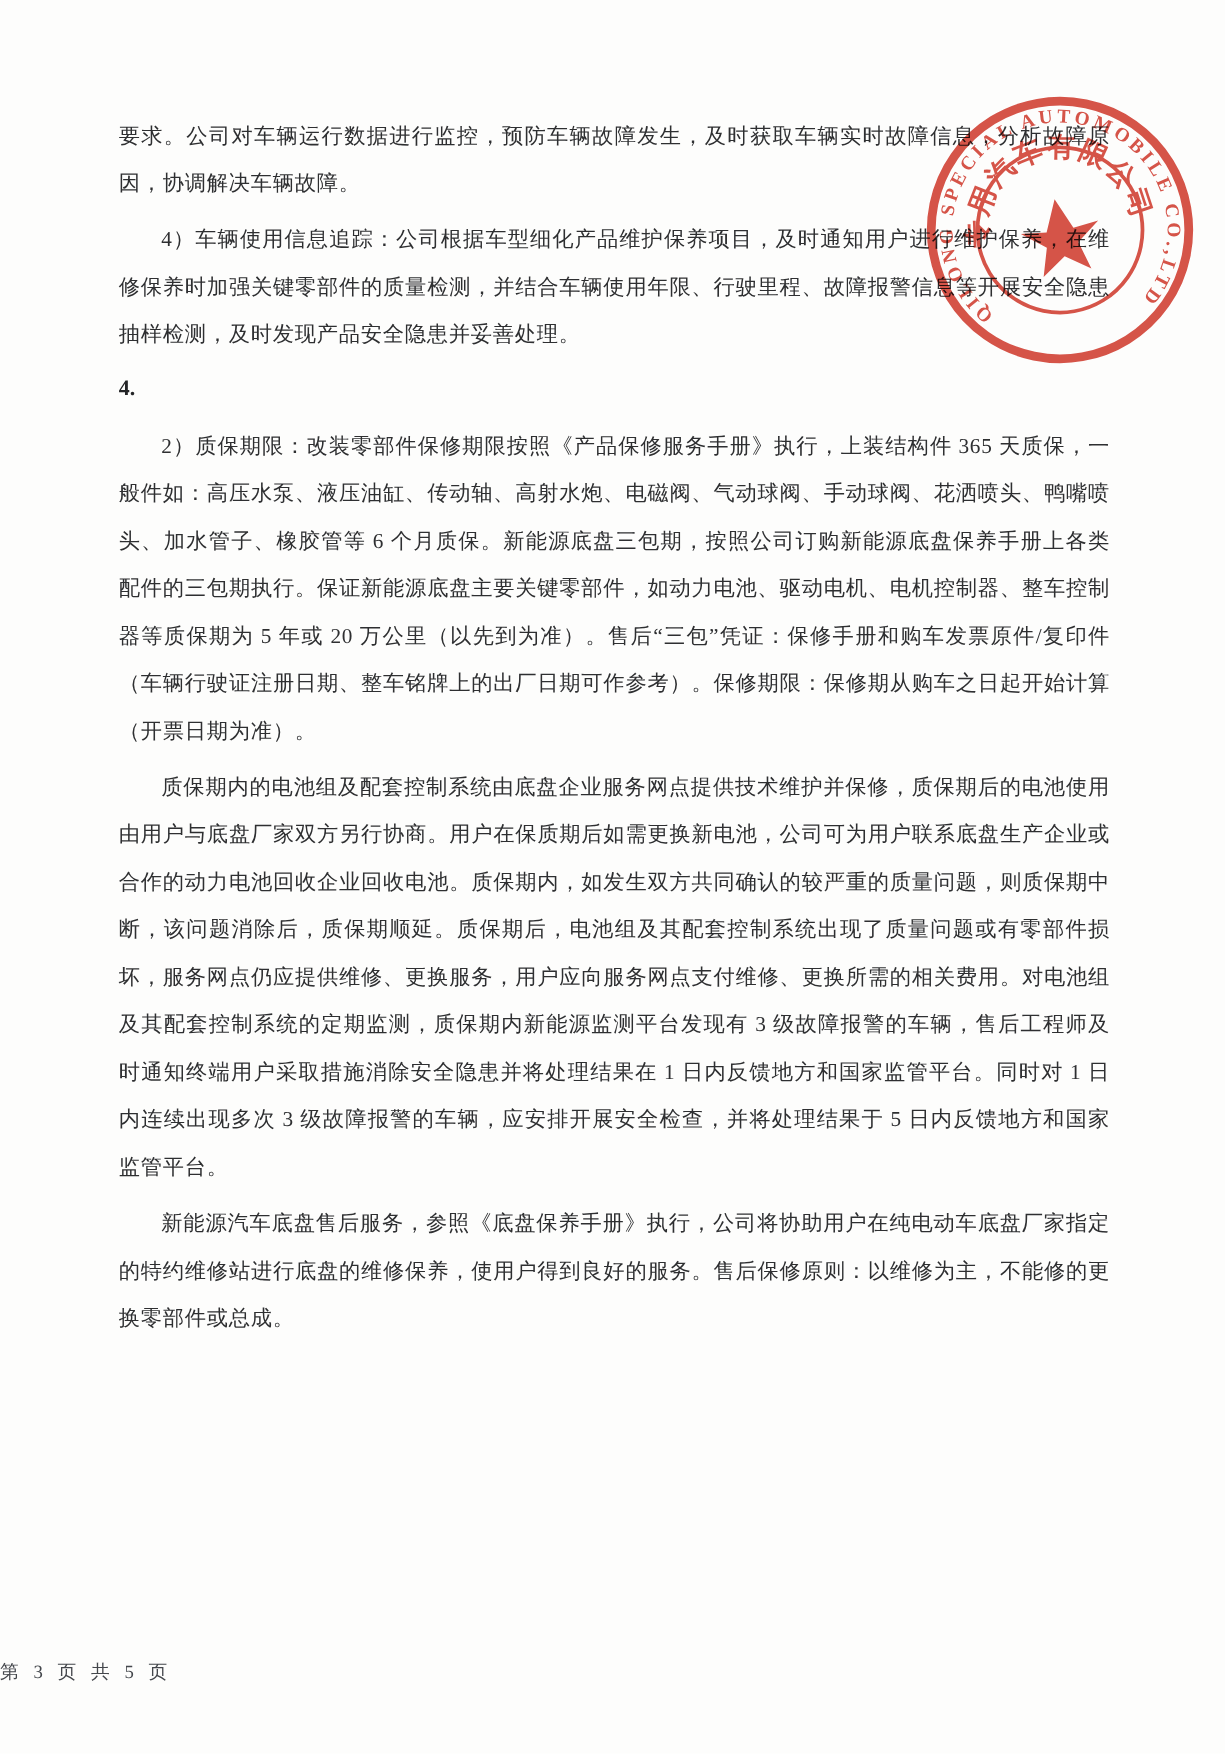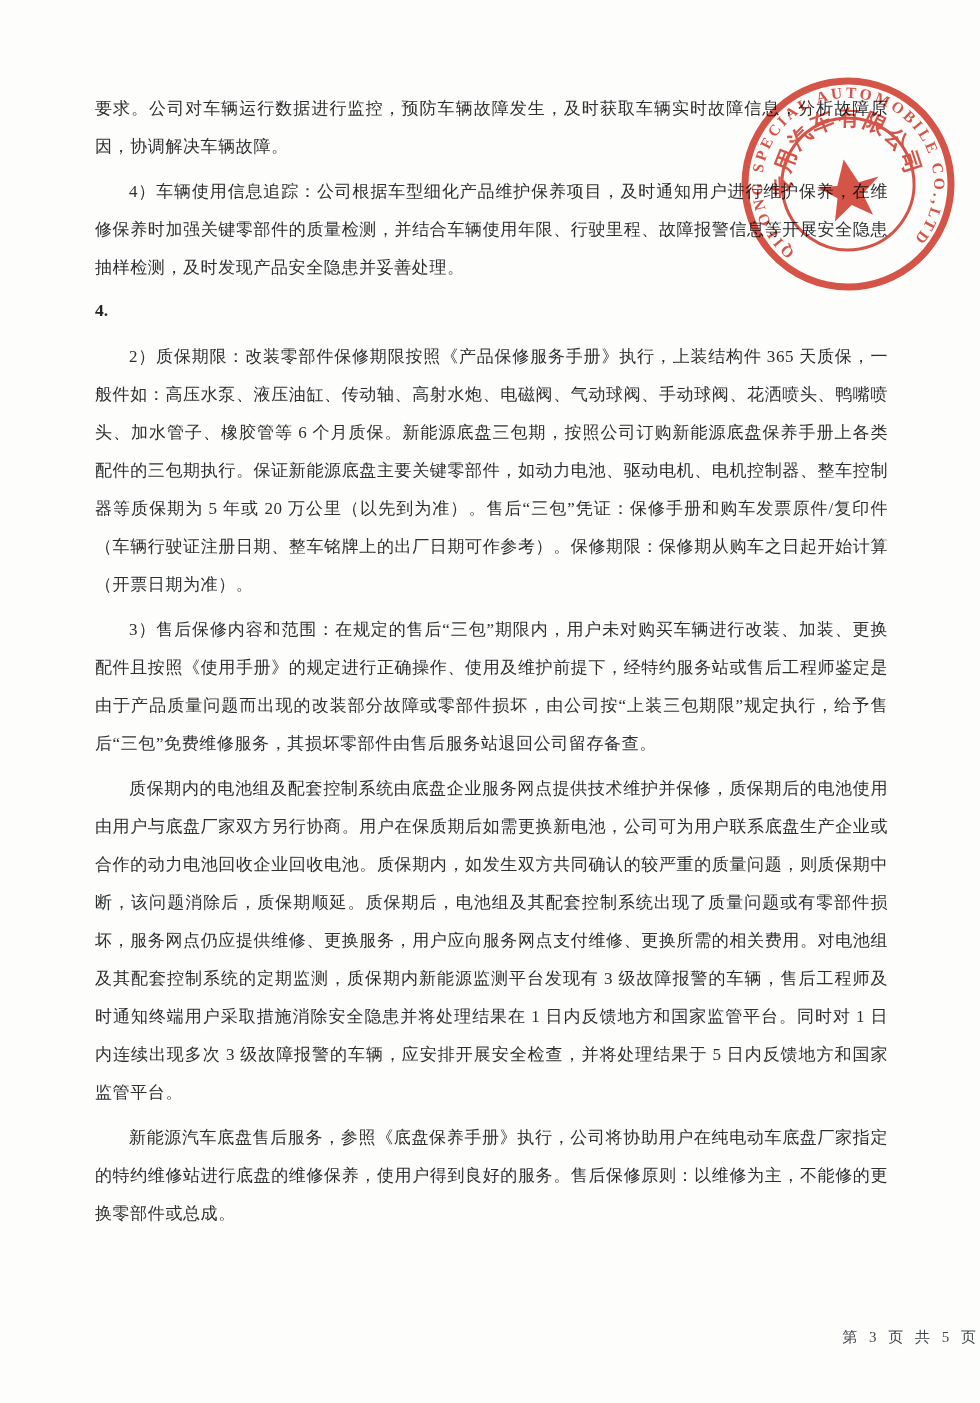--- a/index.html
+++ b/index.html
@@ -40,21 +40,21 @@
     margin: 8px 0 13px 0;
     line-height: 30px;
   }
   .sec-num { margin-right: 24px; }
   .sec-title { letter-spacing: 1px; }
   .footer {
     position: absolute;
     left: 0;
     width: 100%;
     top: 1328px;
-    text-align: right;
+    text-align: left;
     font-size: 15px;
     letter-spacing: 4px;
     color: #44474c;
   }
   .stamp {
     position: absolute;
     left: 736px;
     top: 72px;
     width: 224px;
     height: 224px;
@@ -84,21 +84,20 @@
 
     <p class="para">4）车辆使用信息追踪：公司根据车型细化产品维护保养项目，及时通知用户进行维护保养，在维修保养时加强关键零部件的质量检测，并结合车辆使用年限、行驶里程、故障报警信息等开展安全隐患抽样检测，及时发现产品安全隐患并妥善处理。</p>
 
     <h2 class="section-heading">
       <span class="sec-num">4.</span>
     </h2>
 
 
     <p class="para">2）质保期限：改装零部件保修期限按照《产品保修服务手册》执行，上装结构件 365 天质保，一般件如：高压水泵、液压油缸、传动轴、高射水炮、电磁阀、气动球阀、手动球阀、花洒喷头、鸭嘴喷头、加水管子、橡胶管等 6 个月质保。新能源底盘三包期，按照公司订购新能源底盘保养手册上各类配件的三包期执行。保证新能源底盘主要关键零部件，如动力电池、驱动电机、电机控制器、整车控制器等质保期为 5 年或 20 万公里（以先到为准）。售后“三包”凭证：保修手册和购车发票原件/复印件（车辆行驶证注册日期、整车铭牌上的出厂日期可作参考）。保修期限：保修期从购车之日起开始计算（开票日期为准）。</p>
 
-    <p class="para">3）售后保修内容和范围：在规定的售后“三包”期限内，用户未对购买车辆进行改装、加装、更换配件且按照《使用手册》的规定进行正确操作、使用及维护前提下，经特约服务站或售后工程师鉴定是由于产品质量问题而出现的改装部分故障或零部件损坏，由公司按“上装三包期限”规定执行，给予售后“三包”免费维修服务，其损坏零部件由售后服务站退回公司留存备查。</p>
 
     <p class="para">质保期内的电池组及配套控制系统由底盘企业服务网点提供技术维护并保修，质保期后的电池使用由用户与底盘厂家双方另行协商。用户在保质期后如需更换新电池，公司可为用户联系底盘生产企业或合作的动力电池回收企业回收电池。质保期内，如发生双方共同确认的较严重的质量问题，则质保期中断，该问题消除后，质保期顺延。质保期后，电池组及其配套控制系统出现了质量问题或有零部件损坏，服务网点仍应提供维修、更换服务，用户应向服务网点支付维修、更换所需的相关费用。对电池组及其配套控制系统的定期监测，质保期内新能源监测平台发现有 3 级故障报警的车辆，售后工程师及时通知终端用户采取措施消除安全隐患并将处理结果在 1 日内反馈地方和国家监管平台。同时对 1 日内连续出现多次 3 级故障报警的车辆，应安排开展安全检查，并将处理结果于 5 日内反馈地方和国家监管平台。</p>
 
     <p class="para">新能源汽车底盘售后服务，参照《底盘保养手册》执行，公司将协助用户在纯电动车底盘厂家指定的特约维修站进行底盘的维修保养，使用户得到良好的服务。售后保修原则：以维修为主，不能修的更换零部件或总成。</p>
 
   </div>
 
   <div class="footer">第 3 页 共 5 页</div>
 
   <div class="stamp">

